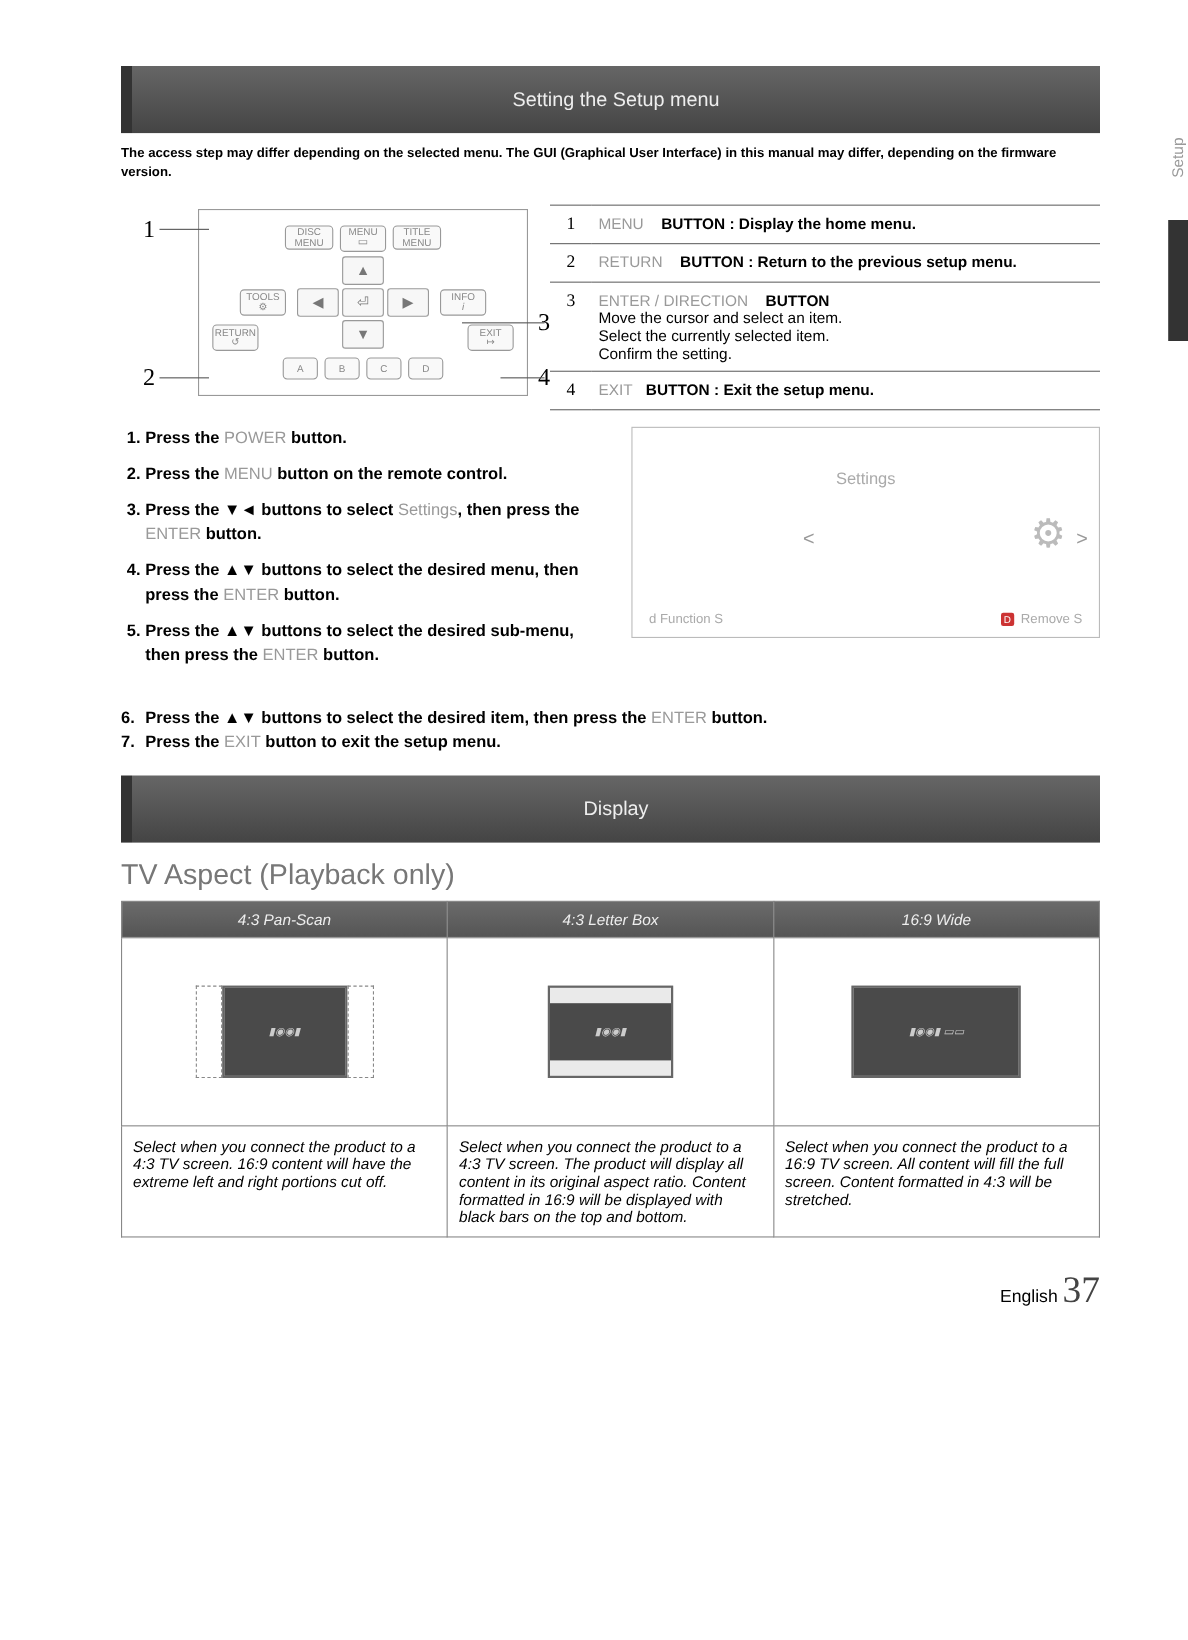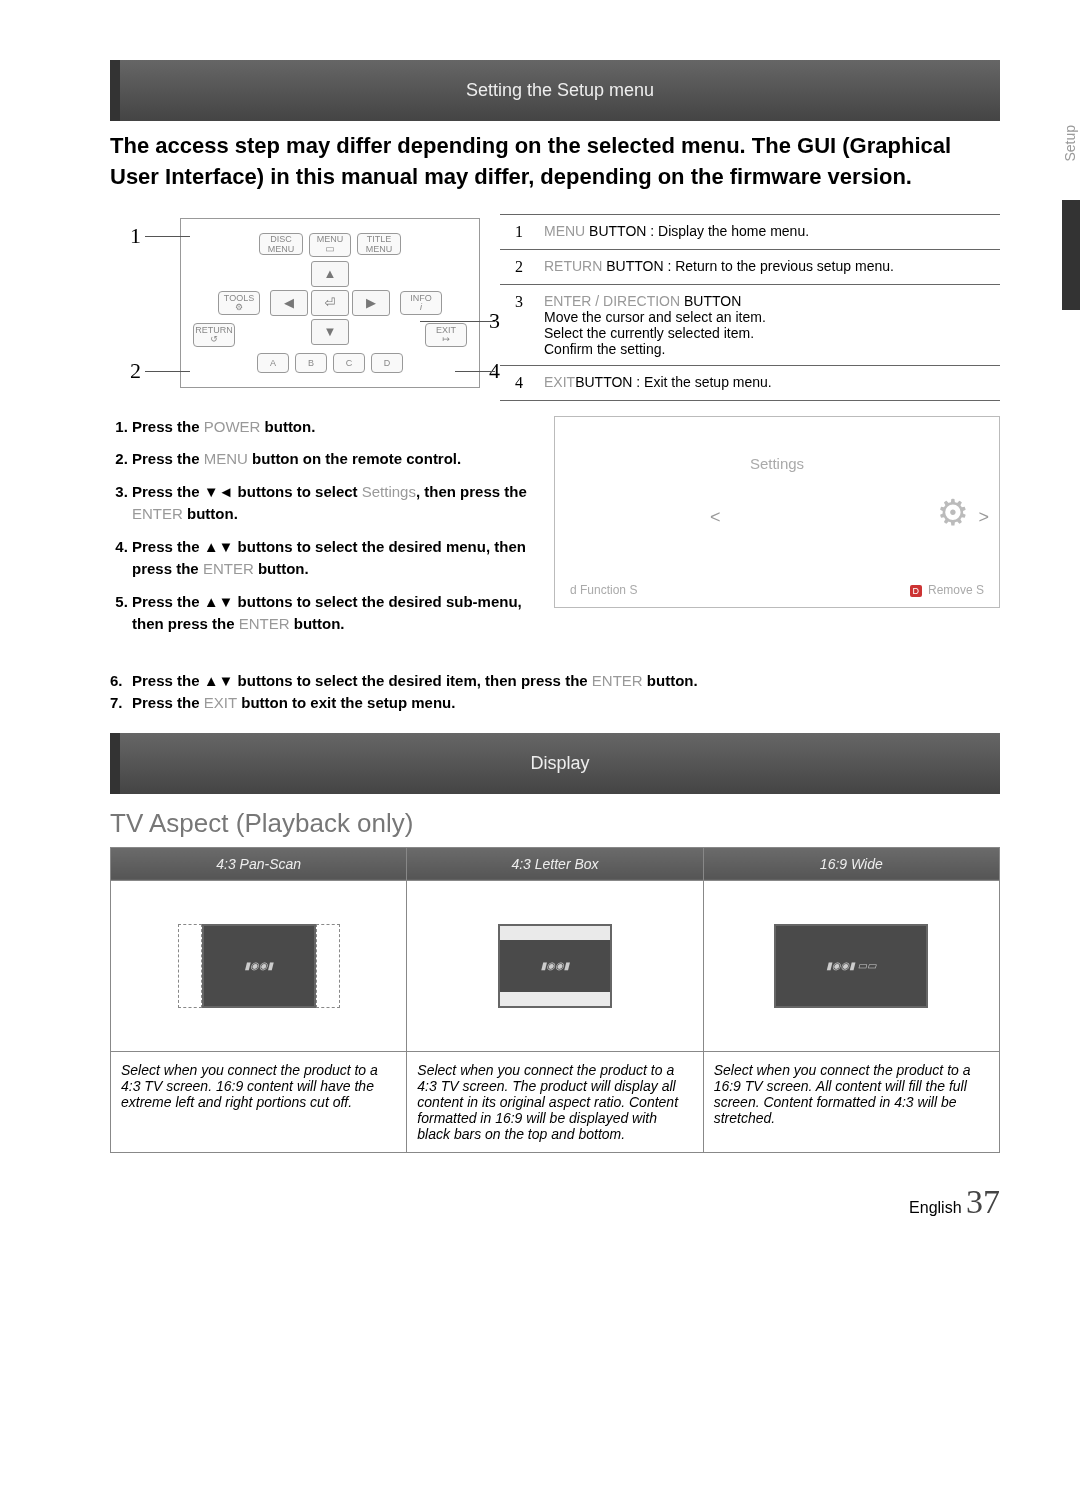--- a/index.html
+++ b/index.html
@@ -43,21 +43,21 @@
   .section-bar {
     background: linear-gradient(#666,#444);
     color: #eee;
     text-align: center;
     font-size: 18px;
     padding: 20px 0;
     border-left: 10px solid #333;
     margin-bottom: 10px;
   }
   .intro {
-    font-size: 22px;
+    font-size: 12px;
     font-weight: bold;
     margin-bottom: 15px;
     line-height: 1.4;
   }
   .row1 {
     display: flex;
     gap: 20px;
     margin-bottom: 15px;
   }
   .remote-col {
@@ -113,24 +113,24 @@
     font-size: 14px;
     margin-top: 6px;
   }
   .desc-table td {
     border-top: 1px solid #666;
     border-bottom: 1px solid #666;
     padding: 8px 6px;
     vertical-align: top;
   }
   .desc-table .num-col { width: 26px; text-align: center; font-family: Georgia, serif; font-size: 16px; }
-  .desc-table .bt { font-weight: normal; }
+  .desc-table .bt { font-weight: bold; margin-left: 12px; }
   .row2 {
     display: flex;
-    gap: 4px;
+    gap: 24px;
   }
   .steps {
     flex: 0 0 440px;
     font-size: 15px;
     font-weight: 600;
     line-height: 1.5;
   }
   .steps ol { padding-left: 22px; margin: 0; }
   .steps li { margin-bottom: 10px; }
   .settings-box {

